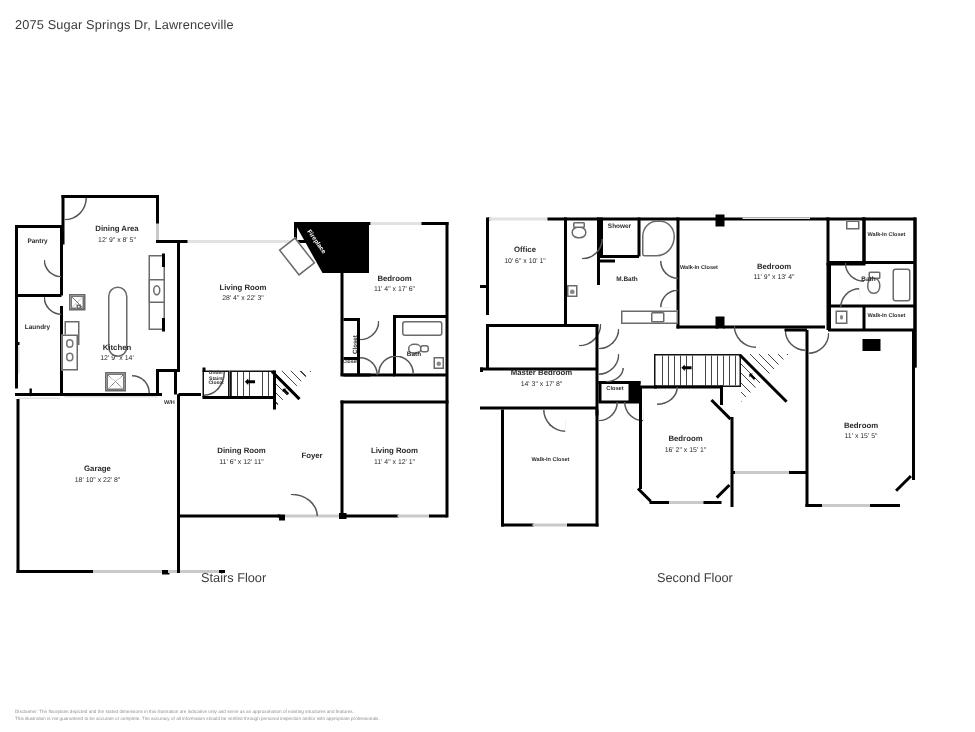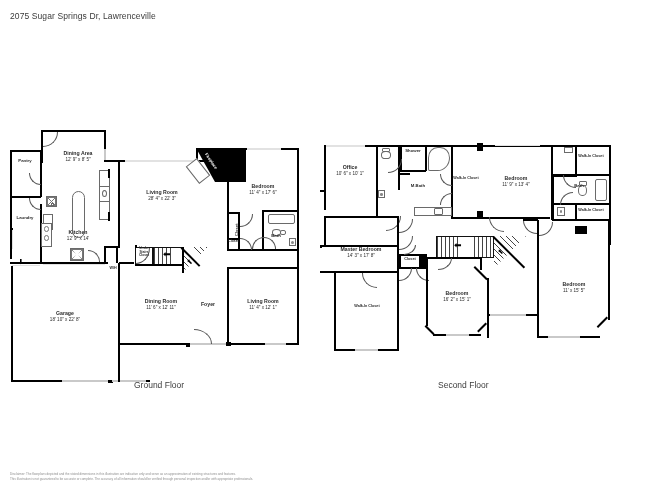--- a/index.html
+++ b/index.html
@@ -316,21 +316,21 @@
         <span class="d">11' 6" x 12' 11"</span>
       </div>
       <div class="rm" style="left:188px;top:183px;width:40px;">
         <span class="n">Foyer</span>
       </div>
       <div class="rm" style="left:231px;top:180px;width:64px;">
         <span class="n">Living Room</span>
         <span class="d">11' 4" x 12' 1"</span>
       </div>
 
-      <div class="floor-label" style="left:134px;top:262px;">Ground Floor</div>
+      <div class="floor-label" style="left:134px;top:262px;">Stairs Floor</div>
     </div>
 
     <div style="position:absolute;left:320px;top:0;width:330px;height:290px;">
 
       <div class="w" style="left:5px;top:27px;width:2px;height:2px;"></div>
       <div class="wlight" style="left:6px;top:27px;width:40px;height:1.6px;"></div>
       <div class="w" style="left:45px;top:27px;width:12px;height:2px;"></div>
       <div class="w" style="left:56px;top:27px;width:1.8px;height:62px;"></div>
       <div class="w" style="left:56px;top:27px;width:23px;height:1.8px;"></div>
       <div class="w" style="left:78px;top:27px;width:1.8px;height:29px;"></div>

